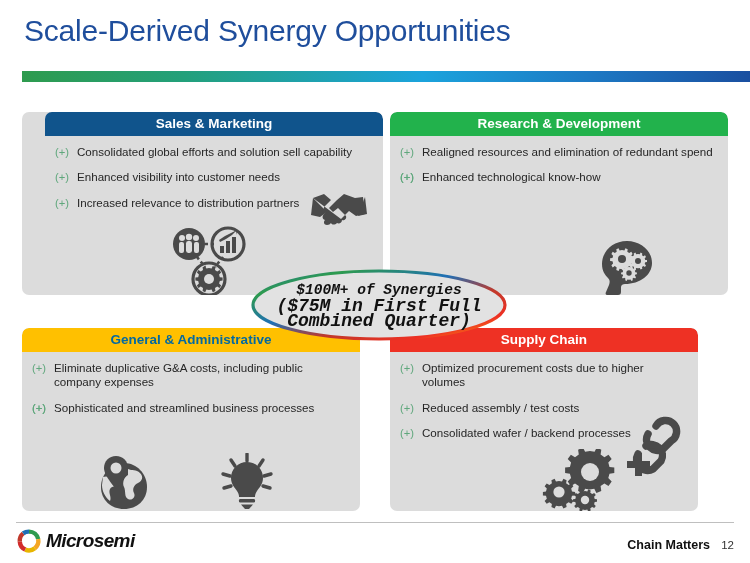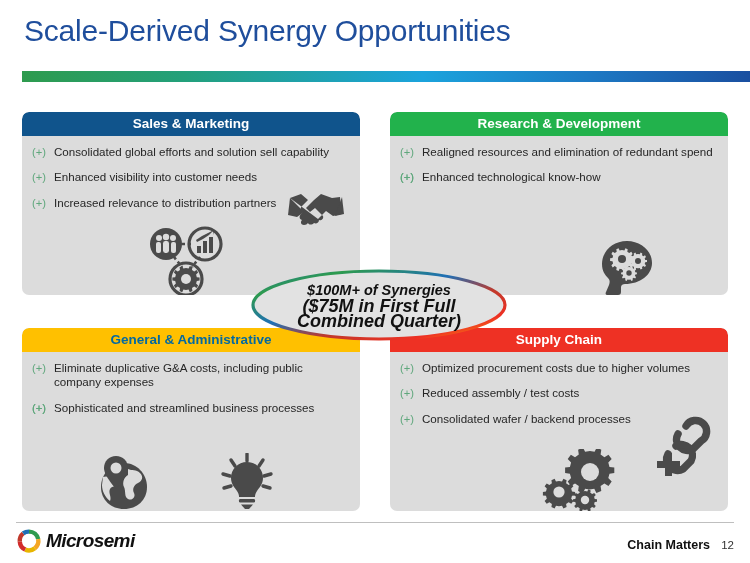--- a/index.html
+++ b/index.html
@@ -55,24 +55,24 @@
     font-weight: bold;
     border-radius: 7px 7px 0 0;
   }
   .panel-body {
     position: relative;
     padding: 9px 10px 0 10px;
     height: calc(100% - 24px);
     box-sizing: border-box;
   }
 
-  .panel-sales       { left: 22px;  top: 112px; width: 338px; height: 183px; }
+  .panel-sales       { left: 22px;  top: 112px; width: 338px; height: 183px; padding-left: 23px; }
   .panel-rd          { left: 390px; top: 112px; width: 338px; height: 183px; }
   .panel-ga          { left: 22px;  top: 328px; width: 338px; height: 183px; }
-  .panel-supply      { left: 390px; top: 328px; width: 338px; height: 183px; }
+  .panel-supply      { left: 390px; top: 328px; width: 308px; height: 183px; }
 
   .hdr-blue   { background: #10548C; color: #ffffff; }
   .hdr-green  { background: #22B24C; color: #ffffff; }
   .hdr-yellow { background: #FFC000; color: #0369a1; }
   .hdr-red    { background: #EE3124; color: #ffffff; }
 
   
   .bullet {
     position: relative;
     padding-left: 22px;
@@ -120,20 +120,21 @@
     width: 258px;
     height: 72px;
     display: flex;
     flex-direction: column;
     align-items: center;
     justify-content: center;
     font-style: italic;
     font-weight: bold;
     color: #111111;
     text-align: center;
+    font-family: Liberation Mono, monospace;
   }
   .synergy-line1 { font-size: 14.5px; margin-bottom: 1px; }
   .synergy-line2 { font-size: 18px; line-height: 14.4px; }
 
   
   .footer-rule {
     position: absolute;
     left: 16px;
     top: 522px;
     width: 718px;

